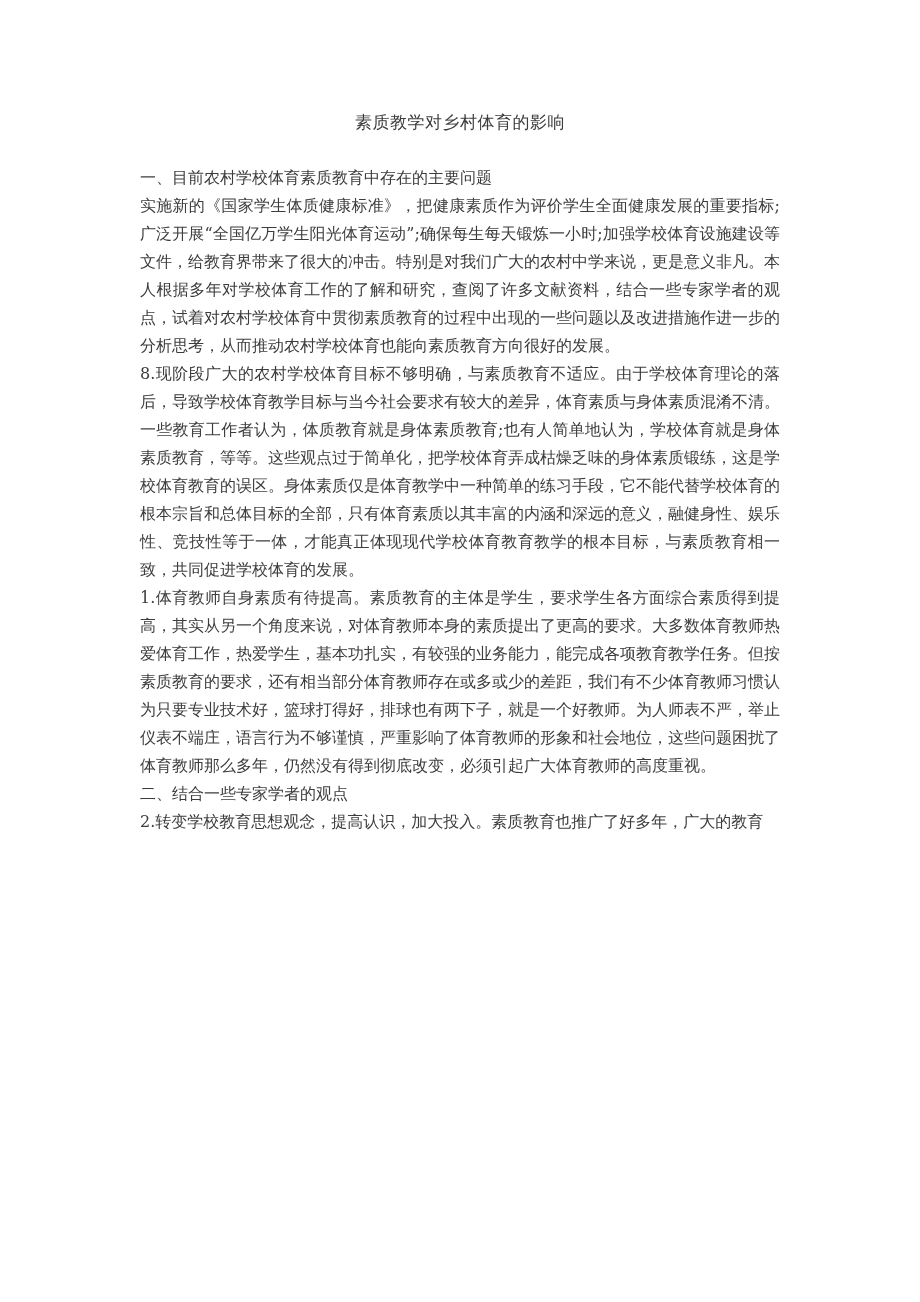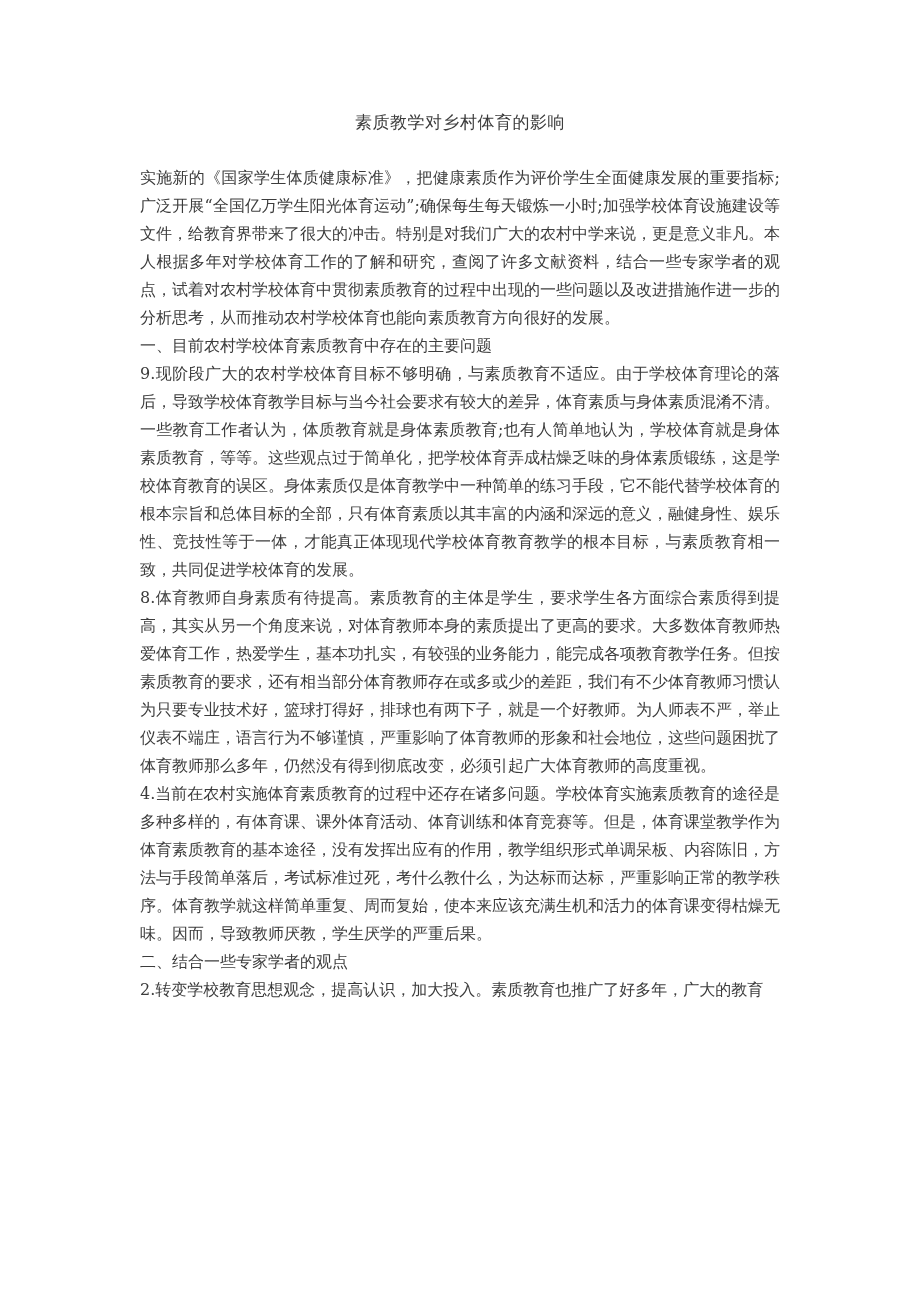--- a/index.html
+++ b/index.html
@@ -35,21 +35,20 @@
     text-align: justify;
     text-justify: inter-ideograph;
   }
 </style>
 </head>
 <body style="background: rgb(255, 255, 255); color: rgb(60, 60, 60);">
 
 <div class="doc-page">
   <h1 class="doc-title">素质教学对乡村体育的影响</h1>
   <div id="doc-body">
+      <p class="doc-block">一、目前农村学校体育素质教育中存在的主要问题</p>
       <p class="doc-block">实施新的《国家学生体质健康标准》，把健康素质作为评价学生全面健康发展的重要指标;广泛开展“全国亿万学生阳光体育运动”;确保每生每天锻炼一小时;加强学校体育设施建设等文件，给教育界带来了很大的冲击。特别是对我们广大的农村中学来说，更是意义非凡。本人根据多年对学校体育工作的了解和研究，查阅了许多文献资料，结合一些专家学者的观点，试着对农村学校体育中贯彻素质教育的过程中出现的一些问题以及改进措施作进一步的分析思考，从而推动农村学校体育也能向素质教育方向很好的发展。</p>
-      <p class="doc-block">一、目前农村学校体育素质教育中存在的主要问题</p>
-      <p class="doc-block">9.现阶段广大的农村学校体育目标不够明确，与素质教育不适应。由于学校体育理论的落后，导致学校体育教学目标与当今社会要求有较大的差异，体育素质与身体素质混淆不清。一些教育工作者认为，体质教育就是身体素质教育;也有人简单地认为，学校体育就是身体素质教育，等等。这些观点过于简单化，把学校体育弄成枯燥乏味的身体素质锻练，这是学校体育教育的误区。身体素质仅是体育教学中一种简单的练习手段，它不能代替学校体育的根本宗旨和总体目标的全部，只有体育素质以其丰富的内涵和深远的意义，融健身性、娱乐性、竞技性等于一体，才能真正体现现代学校体育教育教学的根本目标，与素质教育相一致，共同促进学校体育的发展。</p>
-      <p class="doc-block">8.体育教师自身素质有待提高。素质教育的主体是学生，要求学生各方面综合素质得到提高，其实从另一个角度来说，对体育教师本身的素质提出了更高的要求。大多数体育教师热爱体育工作，热爱学生，基本功扎实，有较强的业务能力，能完成各项教育教学任务。但按素质教育的要求，还有相当部分体育教师存在或多或少的差距，我们有不少体育教师习惯认为只要专业技术好，篮球打得好，排球也有两下子，就是一个好教师。为人师表不严，举止仪表不端庄，语言行为不够谨慎，严重影响了体育教师的形象和社会地位，这些问题困扰了体育教师那么多年，仍然没有得到彻底改变，必须引起广大体育教师的高度重视。</p>
-      <p class="doc-block">4.当前在农村实施体育素质教育的过程中还存在诸多问题。学校体育实施素质教育的途径是多种多样的，有体育课、课外体育活动、体育训练和体育竞赛等。但是，体育课堂教学作为体育素质教育的基本途径，没有发挥出应有的作用，教学组织形式单调呆板、内容陈旧，方法与手段简单落后，考试标准过死，考什么教什么，为达标而达标，严重影响正常的教学秩序。体育教学就这样简单重复、周而复始，使本来应该充满生机和活力的体育课变得枯燥无味。因而，导致教师厌教，学生厌学的严重后果。</p>
+      <p class="doc-block">8.现阶段广大的农村学校体育目标不够明确，与素质教育不适应。由于学校体育理论的落后，导致学校体育教学目标与当今社会要求有较大的差异，体育素质与身体素质混淆不清。一些教育工作者认为，体质教育就是身体素质教育;也有人简单地认为，学校体育就是身体素质教育，等等。这些观点过于简单化，把学校体育弄成枯燥乏味的身体素质锻练，这是学校体育教育的误区。身体素质仅是体育教学中一种简单的练习手段，它不能代替学校体育的根本宗旨和总体目标的全部，只有体育素质以其丰富的内涵和深远的意义，融健身性、娱乐性、竞技性等于一体，才能真正体现现代学校体育教育教学的根本目标，与素质教育相一致，共同促进学校体育的发展。</p>
+      <p class="doc-block">1.体育教师自身素质有待提高。素质教育的主体是学生，要求学生各方面综合素质得到提高，其实从另一个角度来说，对体育教师本身的素质提出了更高的要求。大多数体育教师热爱体育工作，热爱学生，基本功扎实，有较强的业务能力，能完成各项教育教学任务。但按素质教育的要求，还有相当部分体育教师存在或多或少的差距，我们有不少体育教师习惯认为只要专业技术好，篮球打得好，排球也有两下子，就是一个好教师。为人师表不严，举止仪表不端庄，语言行为不够谨慎，严重影响了体育教师的形象和社会地位，这些问题困扰了体育教师那么多年，仍然没有得到彻底改变，必须引起广大体育教师的高度重视。</p>
       <p class="doc-block">二、结合一些专家学者的观点</p>
       <p class="doc-block">2.转变学校教育思想观念，提高认识，加大投入。素质教育也推广了好多年，广大的教育</p>
     </div>
 </div>
 
 </body></html>

